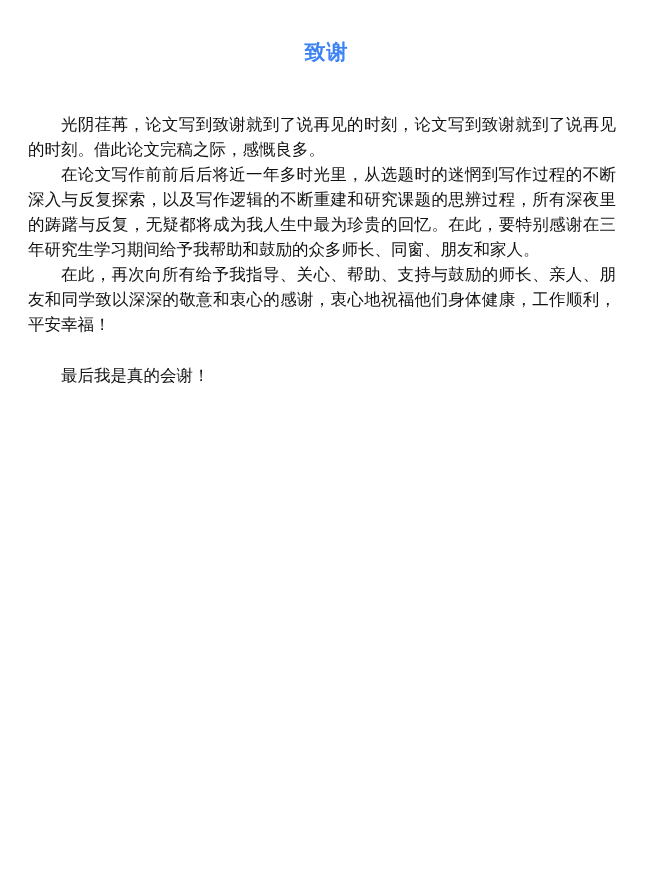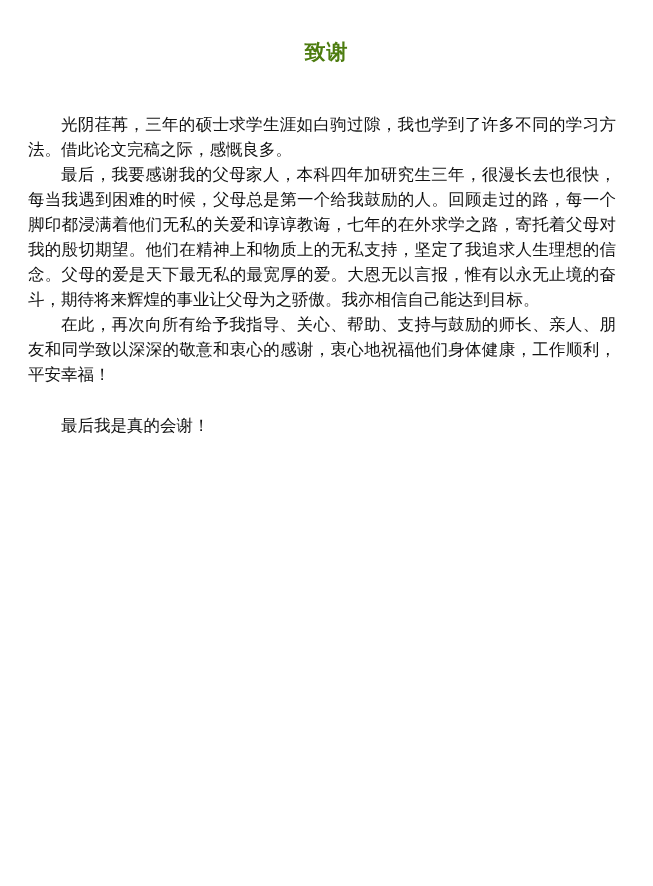--- a/index.html
+++ b/index.html
@@ -21,21 +21,21 @@
     top: 38px;
     left: 0;
     width: 100%;
     margin: 0;
     text-align: center;
     font-family: "Liberation Sans", "DejaVu Sans", sans-serif;
     font-weight: bold;
     font-size: 21px;
     line-height: 28px;
     letter-spacing: 1px;
-    color: #4d7c0f;
+    color: #3b82f6;
   }
   .doc-body {
     position: absolute;
     left: 28px;
     top: 112px;
     width: 588px;
     font-size: 16.5px;
     line-height: 25px;
     text-align: justify;
     text-justify: inter-ideograph;
@@ -49,18 +49,18 @@
     margin-top: 26px;
   }
 </style>
 </head>
 <body>
 
 <div class="page">
   <h1 class="doc-title">致谢</h1>
 
   <div class="doc-body">
-    <p>光阴荏苒，三年的硕士求学生涯如白驹过隙，我也学到了许多不同的学习方法。借此论文完稿之际，感慨良多。</p>
-    <p>最后，我要感谢我的父母家人，本科四年加研究生三年，很漫长去也很快，每当我遇到困难的时候，父母总是第一个给我鼓励的人。回顾走过的路，每一个脚印都浸满着他们无私的关爱和谆谆教诲，七年的在外求学之路，寄托着父母对我的殷切期望。他们在精神上和物质上的无私支持，坚定了我追求人生理想的信念。父母的爱是天下最无私的最宽厚的爱。大恩无以言报，惟有以永无止境的奋斗，期待将来辉煌的事业让父母为之骄傲。我亦相信自己能达到目标。</p>
+    <p>光阴荏苒，论文写到致谢就到了说再见的时刻，论文写到致谢就到了说再见的时刻。借此论文完稿之际，感慨良多。</p>
+    <p>在论文写作前前后后将近一年多时光里，从选题时的迷惘到写作过程的不断深入与反复探索，以及写作逻辑的不断重建和研究课题的思辨过程，所有深夜里的踌躇与反复，无疑都将成为我人生中最为珍贵的回忆。在此，要特别感谢在三年研究生学习期间给予我帮助和鼓励的众多师长、同窗、朋友和家人。</p>
     <p>在此，再次向所有给予我指导、关心、帮助、支持与鼓励的师长、亲人、朋友和同学致以深深的敬意和衷心的感谢，衷心地祝福他们身体健康，工作顺利，平安幸福！</p>
     <p class="closing">最后我是真的会谢！</p>
   </div>
 </div>
 
 </body></html>

